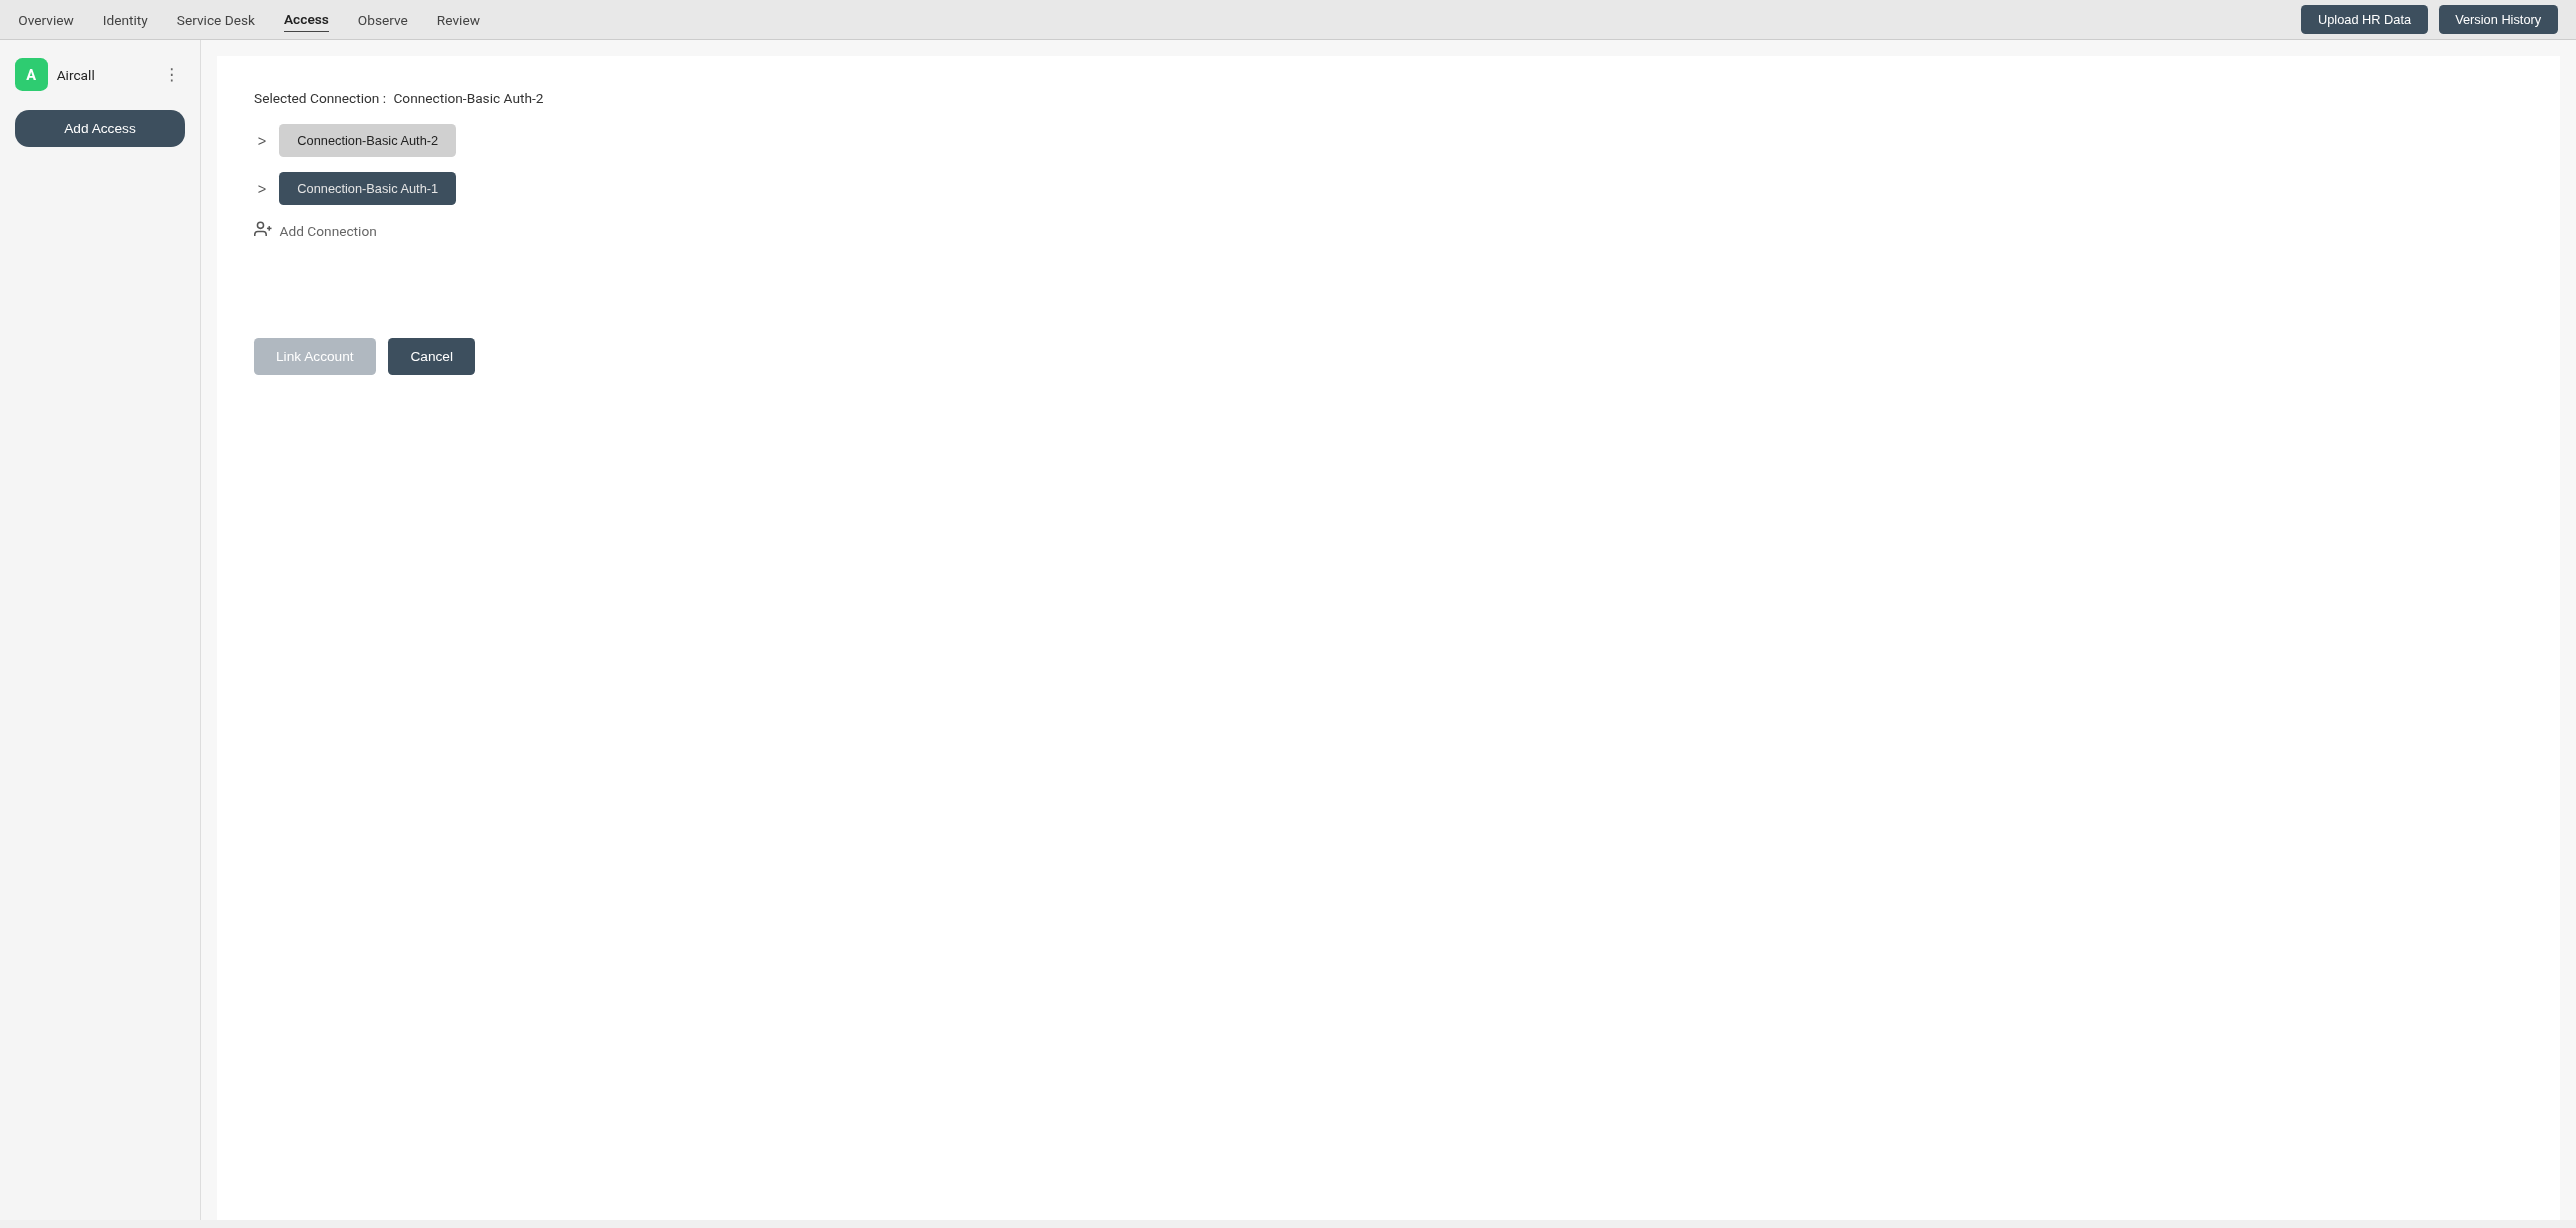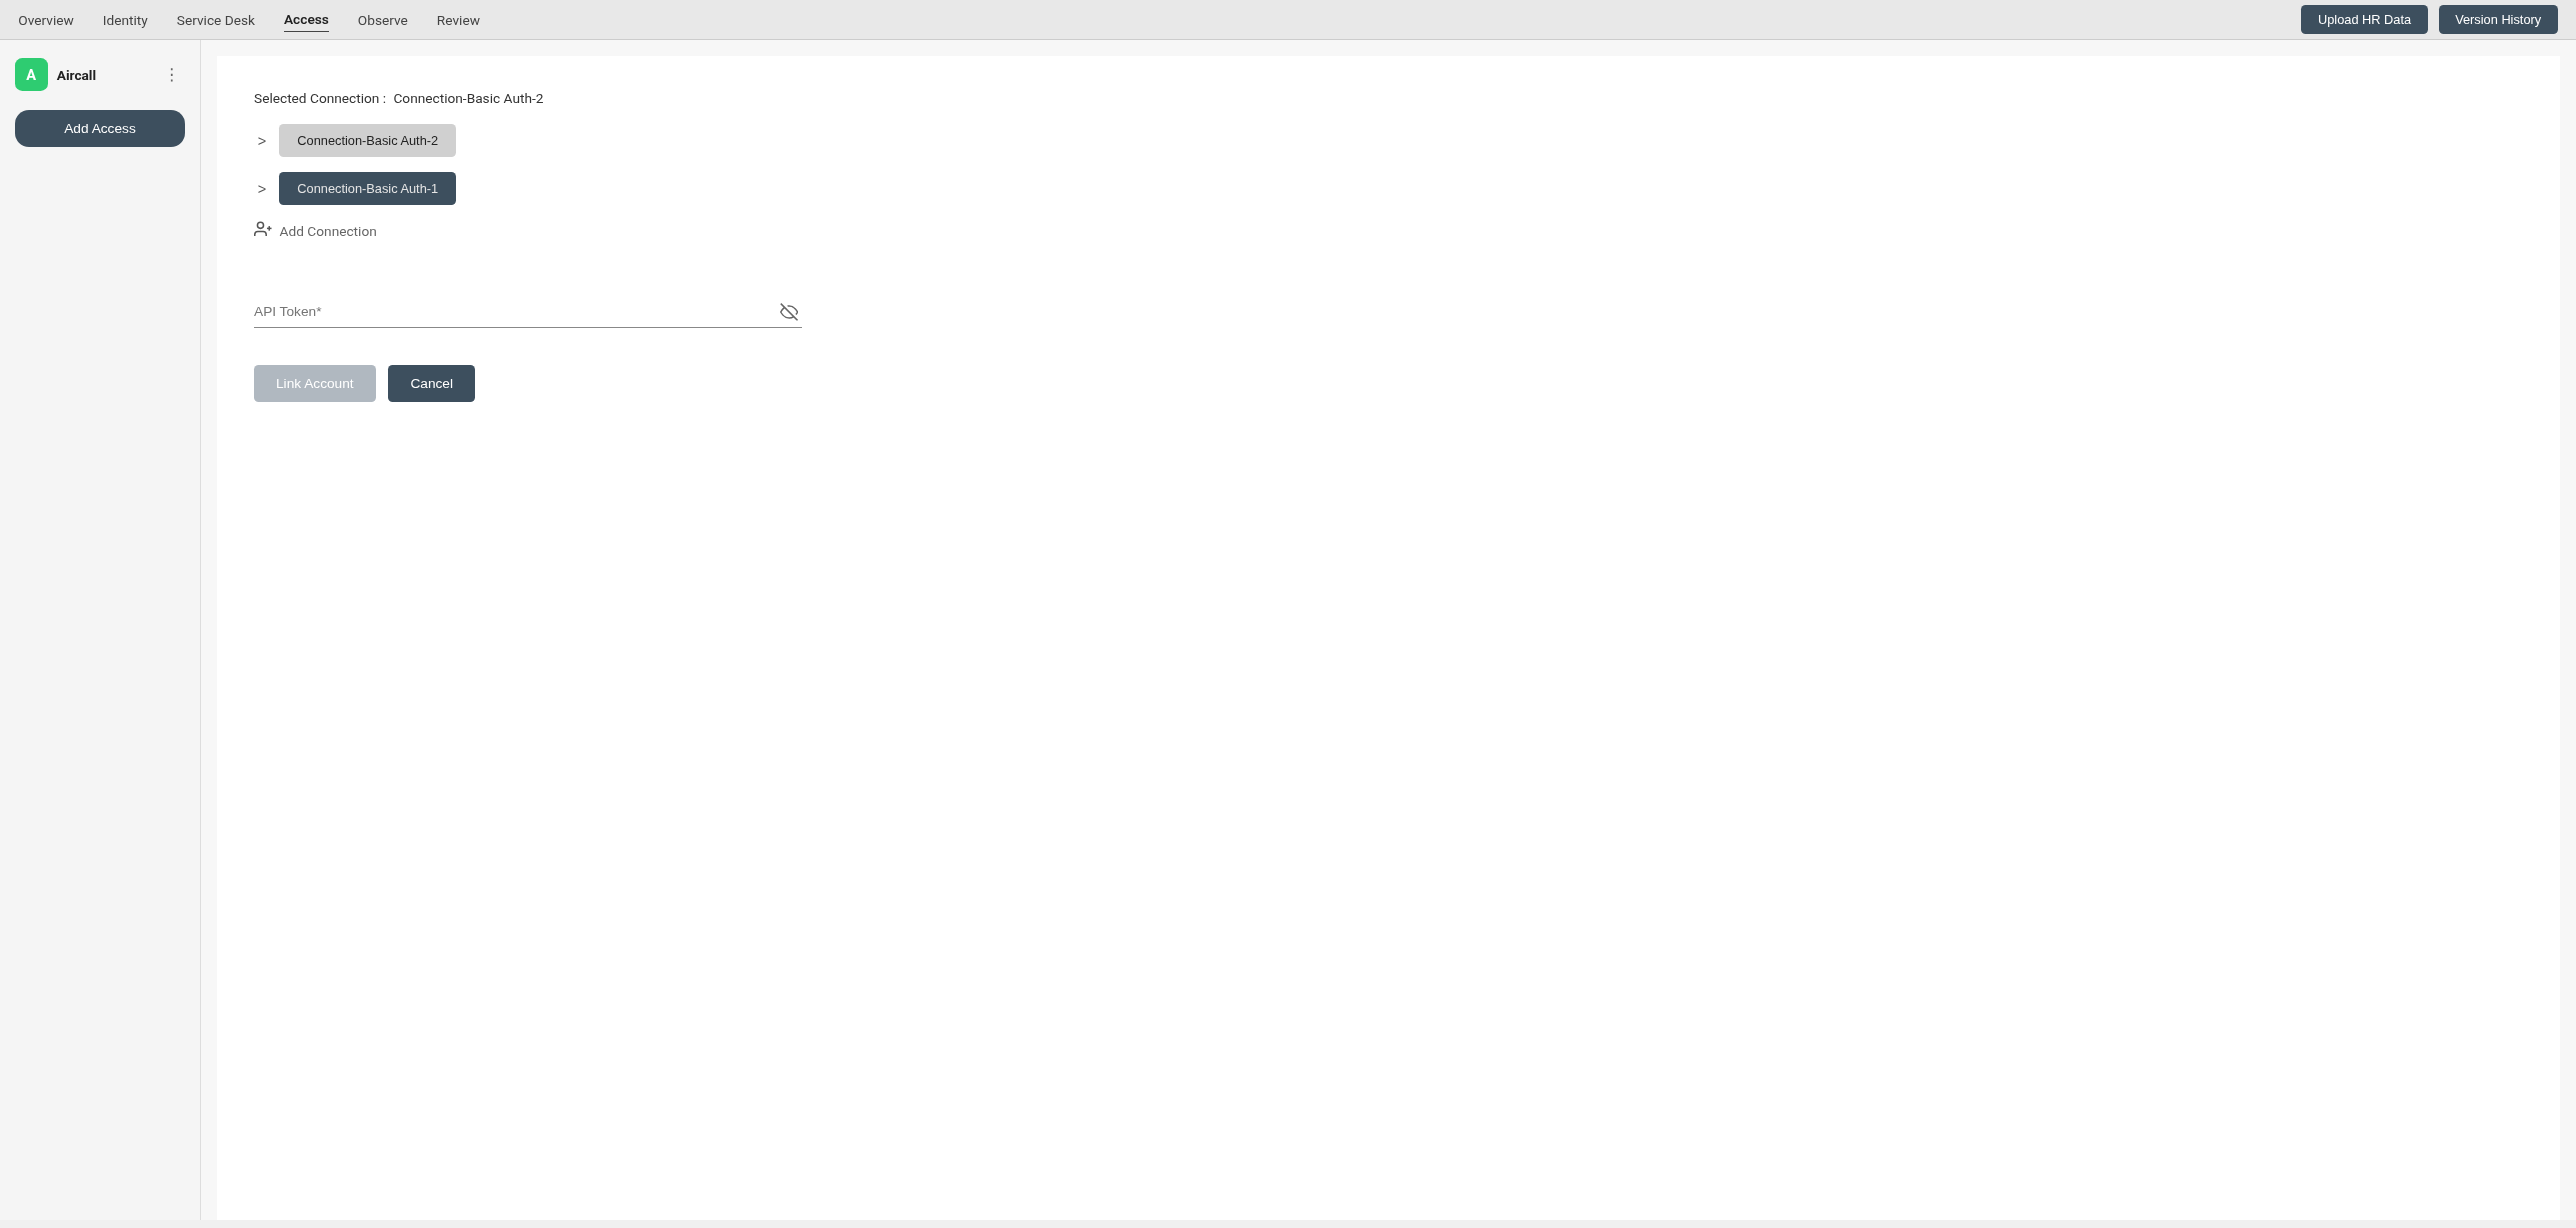--- a/index.html
+++ b/index.html
@@ -76,21 +76,21 @@
       background: #2ecc71;
       display: flex;
       align-items: center;
       justify-content: center;
       color: white;
       font-weight: bold;
       font-size: 14.6px;
     }
     .app-name {
       font-size: 13.7px;
-      font-weight: 700;
+      font-weight: 400;
       color: #222;
       flex: 1;
     }
     .more-btn {
       background: none;
       border: none;
       cursor: pointer;
       font-size: 16.5px;
       color: #666;
       padding: 1.8px 5.5px;
@@ -330,32 +330,20 @@
         </span>
         <span class="add-connection-label">Add Connection</span>
       </div>
 
 
       <div class="divider-section"></div>
 
 
       <div class="divider-section"></div>
 
-      <div class="form-section">
-        <div class="field-wrapper">
-          <input type="password" class="field-input" placeholder="API Token*" style="">
-          <button class="eye-icon-btn">
-            <svg width="18.3" height="18.3" viewBox="0 0 24 24" fill="none" stroke="#666" stroke-width="2">
-              <path d="M17.94 17.94A10.07 10.07 0 0 1 12 20c-7 0-11-8-11-8a18.45 18.45 0 0 1 5.06-5.94"></path>
-              <path d="M9.9 4.24A9.12 9.12 0 0 1 12 4c7 0 11 8 11 8a18.5 18.5 0 0 1-2.16 3.19"></path>
-              <line x1="1" y1="1" x2="23" y2="23"></line>
-            </svg>
-          </button>
-        </div>
-      </div>
 
       <div class="bottom-actions">
         <button class="btn-link-account">Link Account</button>
         <button class="btn-cancel">Cancel</button>
       </div>
 
     </div>
   </main>
 
 </div>

